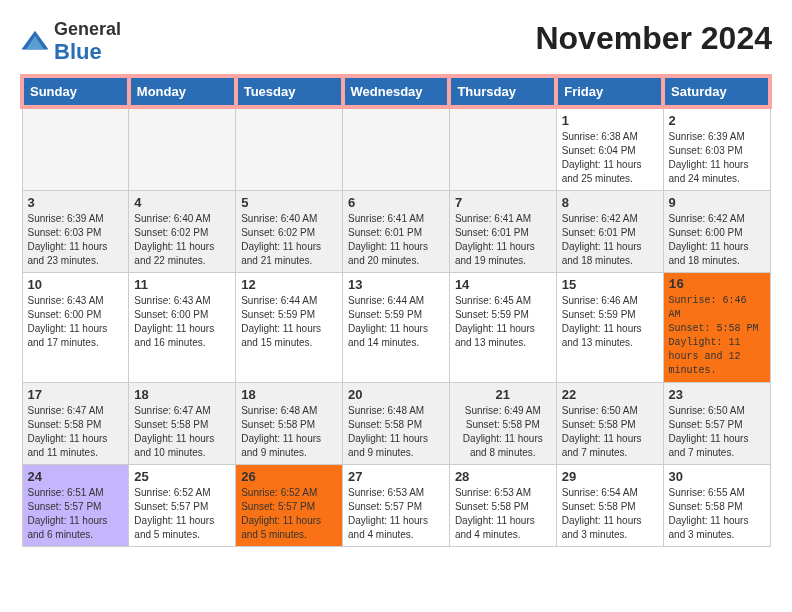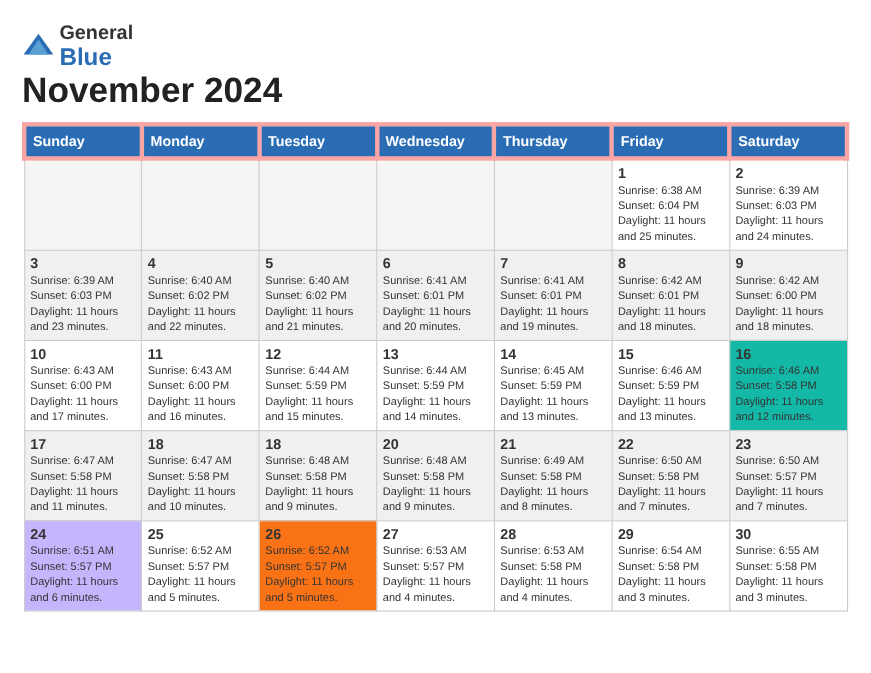--- a/index.html
+++ b/index.html
@@ -8,21 +8,20 @@
       background: #fff;
       width: 792px;
       min-height: 612px;
       padding: 20px;
     }
     .header {
       display: flex;
       justify-content: space-between;
       align-items: flex-start;
       margin-bottom: 10px;
-      flex-direction: column;
     }
     .logo {
       display: flex;
       align-items: center;
     }
     .logo-text {
       display: flex;
       flex-direction: column;
       line-height: 1.1;
     }
@@ -219,21 +218,21 @@
           <div class="day-info" style="white-space: pre-line;">Sunrise: 6:45 AM
 Sunset: 5:59 PM
 Daylight: 11 hours and 13 minutes.</div>
         </td>
         <td style="background: rgb(255, 255, 255);">
           <span class="day-num">15</span>
           <div class="day-info" style="white-space: pre-line;">Sunrise: 6:46 AM
 Sunset: 5:59 PM
 Daylight: 11 hours and 13 minutes.</div>
         </td>
-        <td style="background: #14b8a6;">
+        <td style="background: #f97316; font-family: Liberation Mono, monospace;">
           <span class="day-num">16</span>
           <div class="day-info" style="white-space: pre-line;">Sunrise: 6:46 AM
 Sunset: 5:58 PM
 Daylight: 11 hours and 12 minutes.</div>
         </td>
       </tr>
       <tr>
         <td style="background: rgb(240, 240, 240);">
           <span class="day-num">17</span>
           <div class="day-info" style="white-space: pre-line;">Sunrise: 6:47 AM
@@ -251,21 +250,21 @@
           <div class="day-info" style="white-space: pre-line;">Sunrise: 6:48 AM
 Sunset: 5:58 PM
 Daylight: 11 hours and 9 minutes.</div>
         </td>
         <td style="background: rgb(240, 240, 240);">
           <span class="day-num">20</span>
           <div class="day-info" style="white-space: pre-line;">Sunrise: 6:48 AM
 Sunset: 5:58 PM
 Daylight: 11 hours and 9 minutes.</div>
         </td>
-        <td style="background: rgb(240, 240, 240);">
+        <td style="background: rgb(240, 240, 240); text-align: center;">
           <span class="day-num">21</span>
           <div class="day-info" style="white-space: pre-line;">Sunrise: 6:49 AM
 Sunset: 5:58 PM
 Daylight: 11 hours and 8 minutes.</div>
         </td>
         <td style="background: rgb(240, 240, 240);">
           <span class="day-num">22</span>
           <div class="day-info" style="white-space: pre-line;">Sunrise: 6:50 AM
 Sunset: 5:58 PM
 Daylight: 11 hours and 7 minutes.</div>

